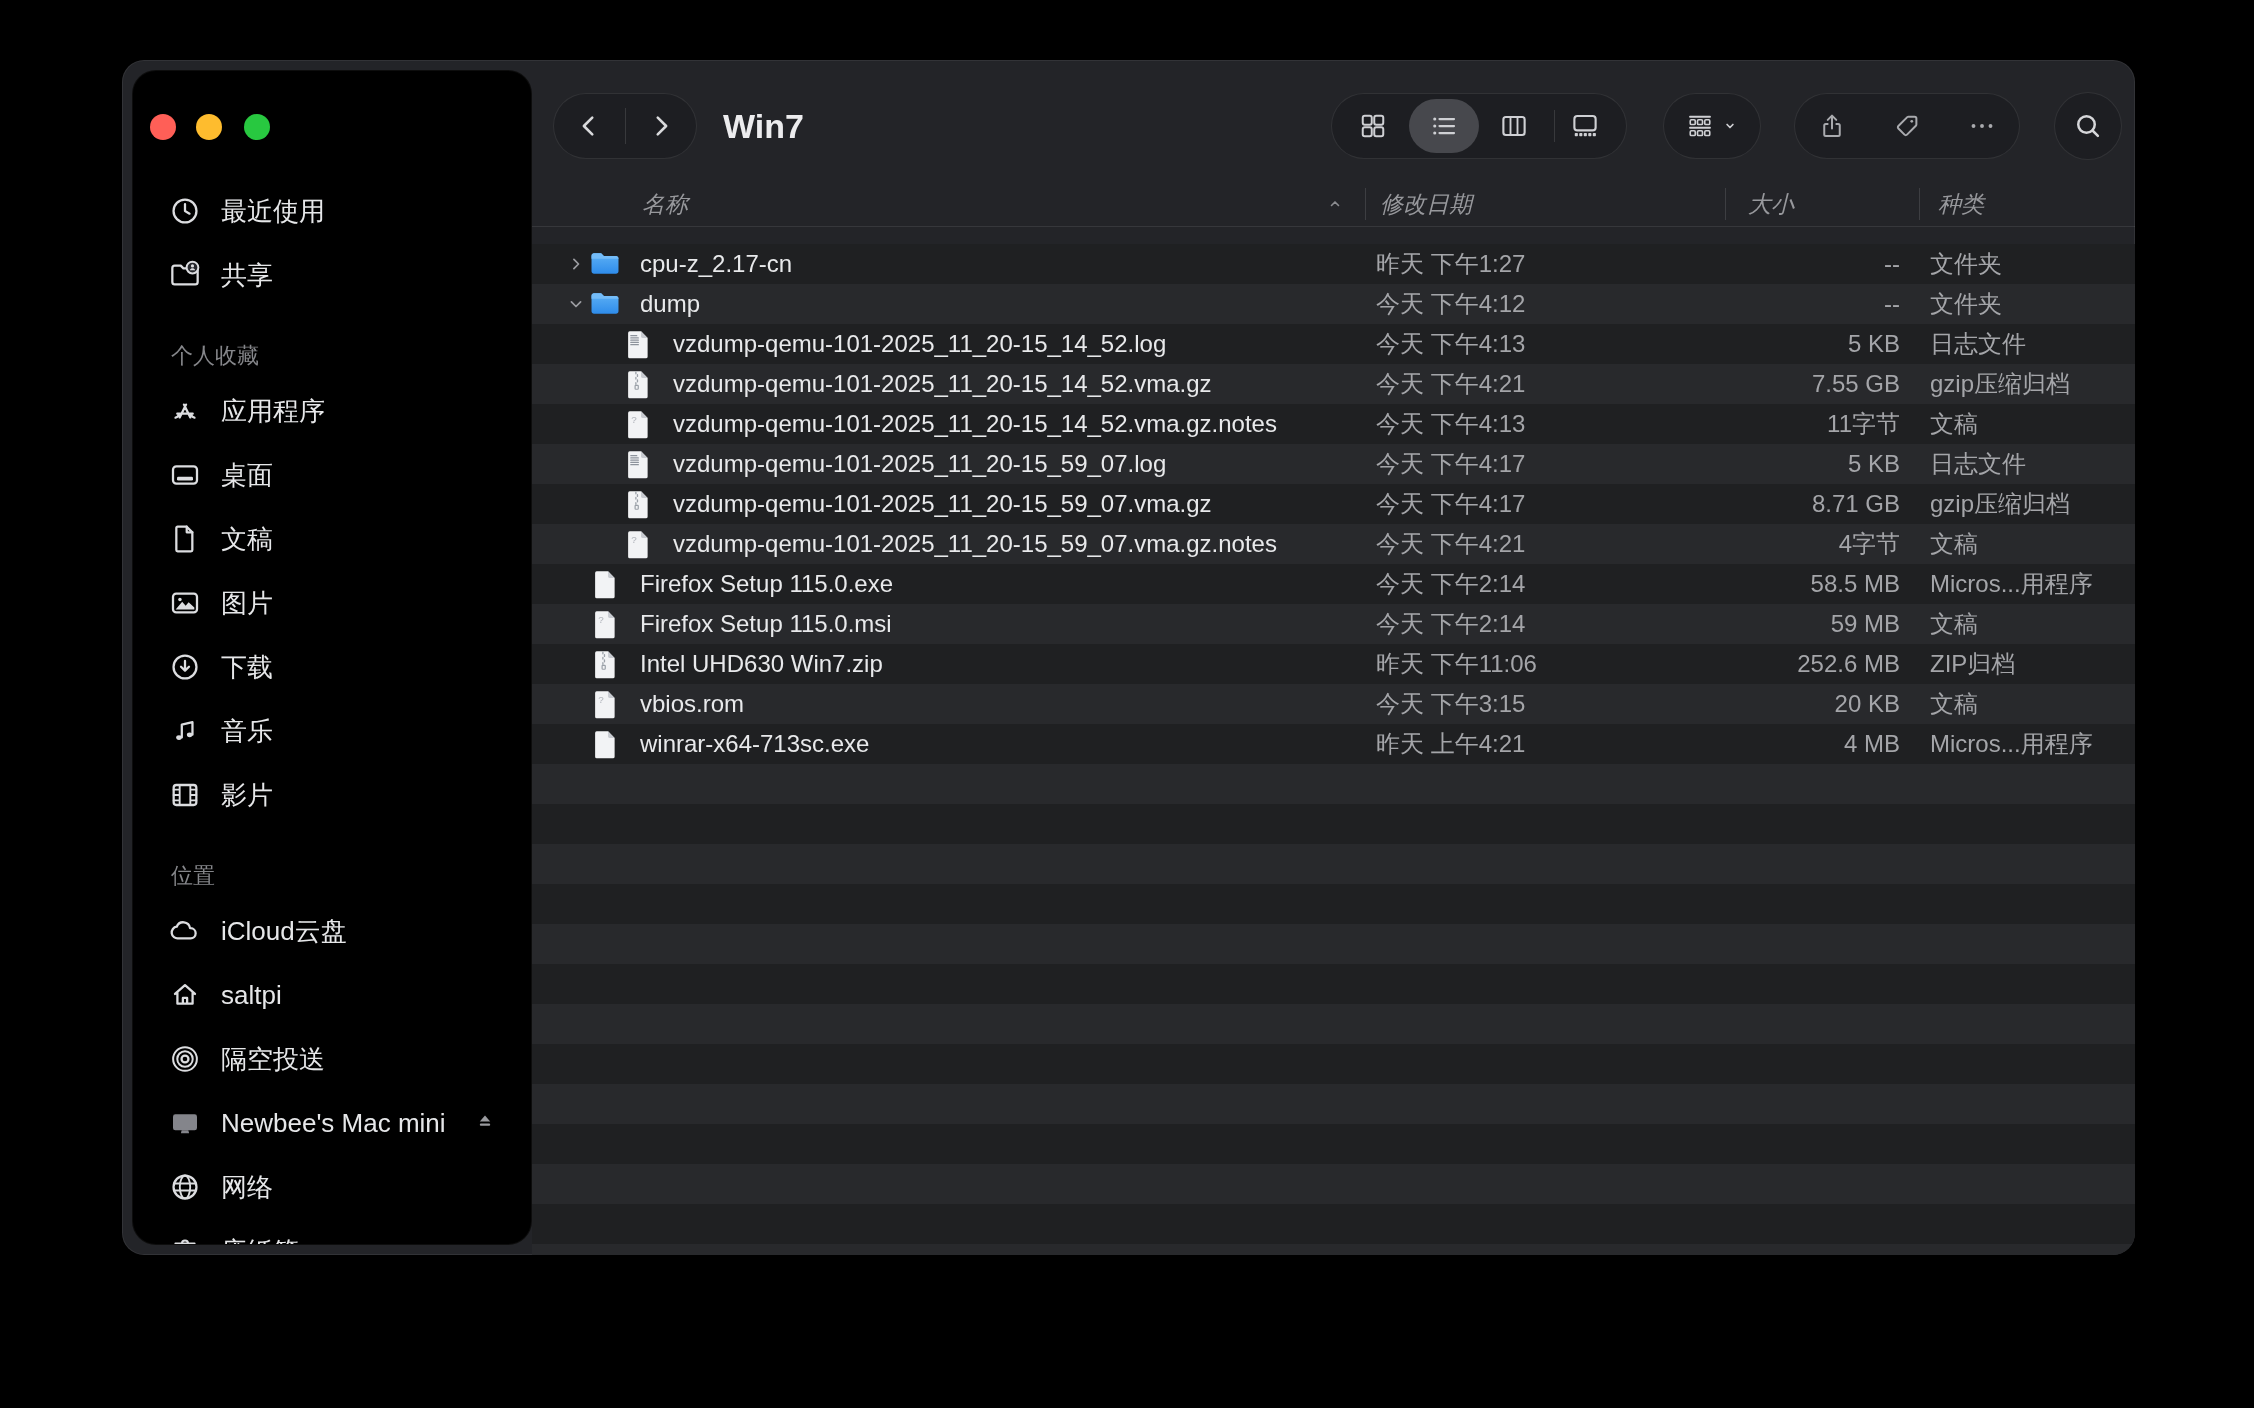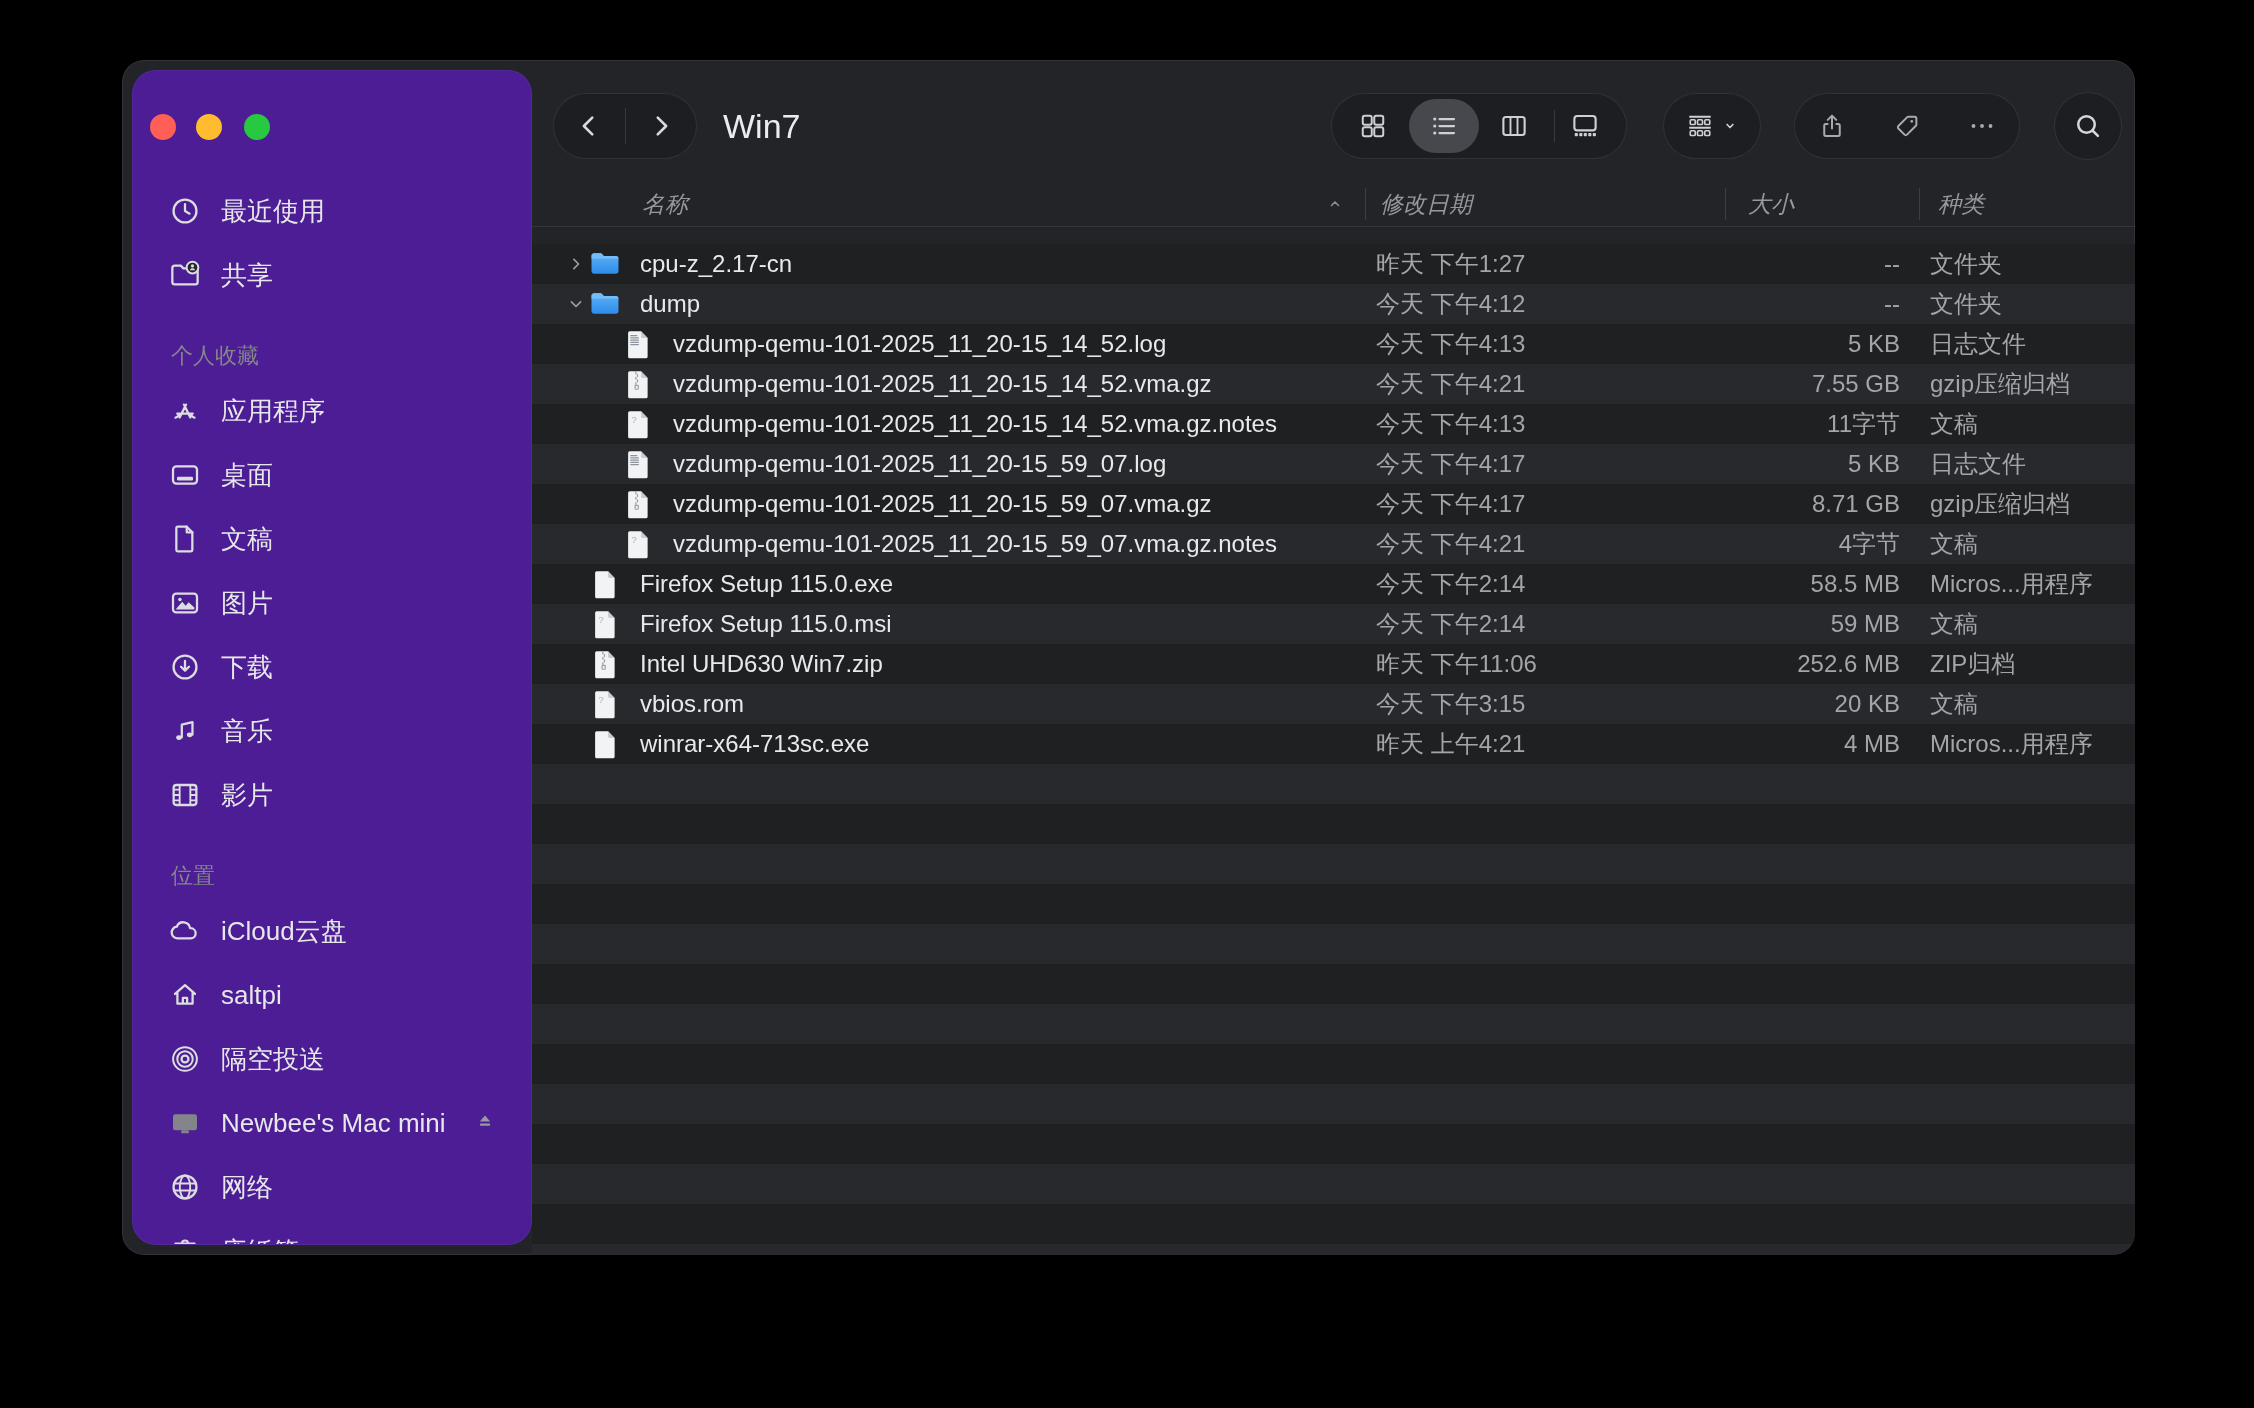--- a/index.html
+++ b/index.html
@@ -29,33 +29,33 @@
   .hdiv{position:absolute;top:6px;height:32px;width:1px;background:rgba(255,255,255,.12);}
   .header-underline{position:absolute;left:410px;right:0;top:166px;height:1px;background:rgba(255,255,255,.09);}
   .sort-caret{position:absolute;left:792px;top:0;height:44px;display:flex;align-items:center;color:#8b8c90;}
 
   
   .pill{position:absolute;top:33px;height:66px;border-radius:33px;background:#1d1e22;
         border:1px solid rgba(255,255,255,.09);box-sizing:border-box;display:flex;align-items:center;}
   .navpill{left:431px;width:144px;}
   .navbtn{width:71px;height:100%;display:flex;align-items:center;justify-content:center;color:#d9dadc;}
   .navsep{width:1px;height:36px;background:rgba(255,255,255,.12);}
-  .wtitle{position:absolute;left:601px;top:46px;height:40px;line-height:40px;font-size:34px;font-weight:400;color:#ececee;}
+  .wtitle{position:absolute;left:601px;top:46px;height:40px;line-height:40px;font-size:34px;font-weight:700;color:#ececee;}
   .viewpill{left:1209px;width:296px;justify-content:space-between;padding:0 6px;}
   .vseg{width:70px;height:54px;border-radius:27px;display:flex;align-items:center;justify-content:center;color:#cfd0d4;position:relative;}
   .vseg.sel{background:#47484d;}
   .vsep{position:absolute;left:222px;top:16px;bottom:16px;width:1px;background:rgba(255,255,255,.12);}
   .grouppill{left:1541px;width:98px;justify-content:center;gap:5px;color:#cfd0d4;}
   .actionspill{left:1672px;width:226px;justify-content:space-around;color:#a9aaae;}
   .searchbtn{position:absolute;left:1932px;top:32px;width:68px;height:68px;border-radius:50%;background:#1d1e22;
              border:1px solid rgba(255,255,255,.09);box-sizing:border-box;display:flex;align-items:center;justify-content:center;color:#d6d7da;}
   .tbtn{display:flex;align-items:center;justify-content:center;}
 
   
-  .sidebar{position:absolute;left:10px;top:10px;width:400px;height:1175px;background:#4c1d95;border-radius:24px;
+  .sidebar{position:absolute;left:10px;top:10px;width:400px;height:1175px;background:#000000;border-radius:24px;
            border:1px solid rgba(255,255,255,.05);box-sizing:border-box;overflow:hidden;}
   .tl{position:absolute;top:43px;width:26px;height:26px;border-radius:50%;}
   .tl.red{left:17px;background:#ff5f57;}
   .tl.yellow{left:63px;background:#febc2e;}
   .tl.green{left:111px;background:#28c840;}
   .sb-list{position:absolute;top:108px;left:0;right:0;}
   .sb-item{height:64px;display:flex;align-items:center;padding-left:32px;color:#e6e7e9;font-size:26px;}
   .sb-ic{width:40px;height:40px;display:flex;align-items:center;justify-content:center;color:#dcdde0;flex:0 0 40px;}
   .sb-label{margin-left:16px;white-space:nowrap;}
   .sb-section{height:64px;display:flex;align-items:flex-end;padding:0 0 8px 38px;color:#85868a;font-size:22px;font-weight:400;}

